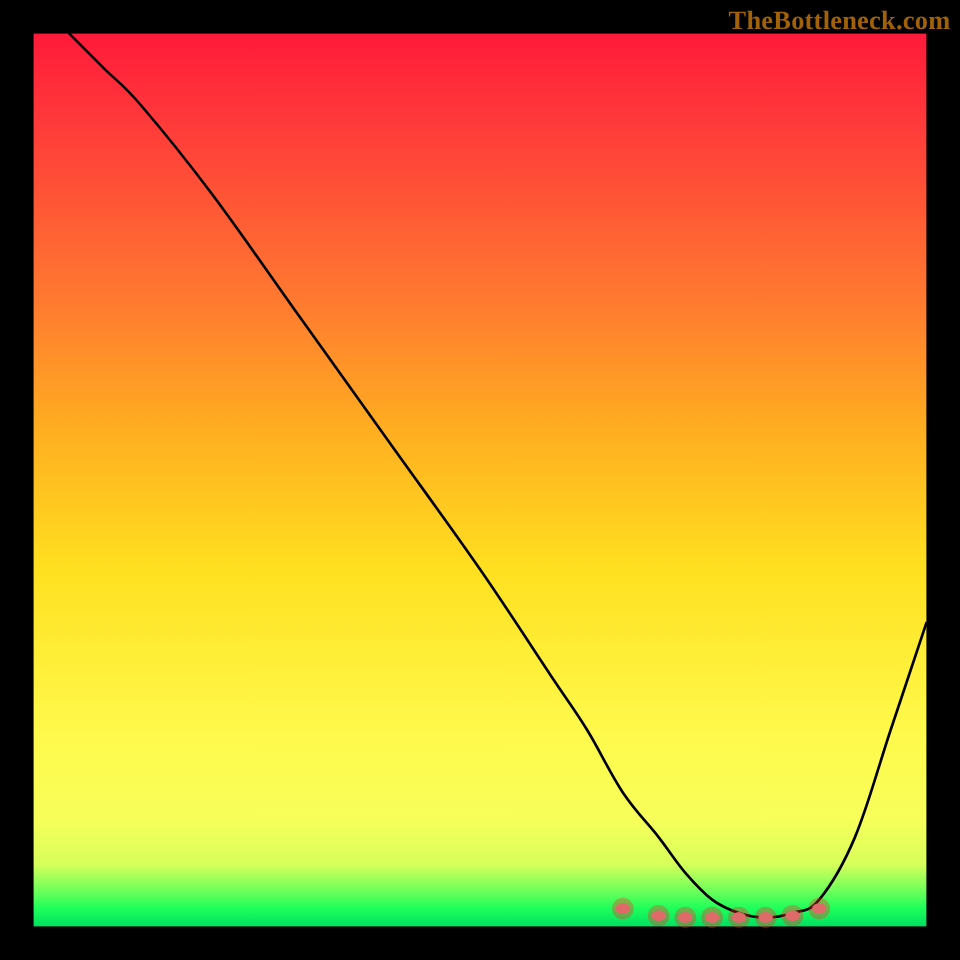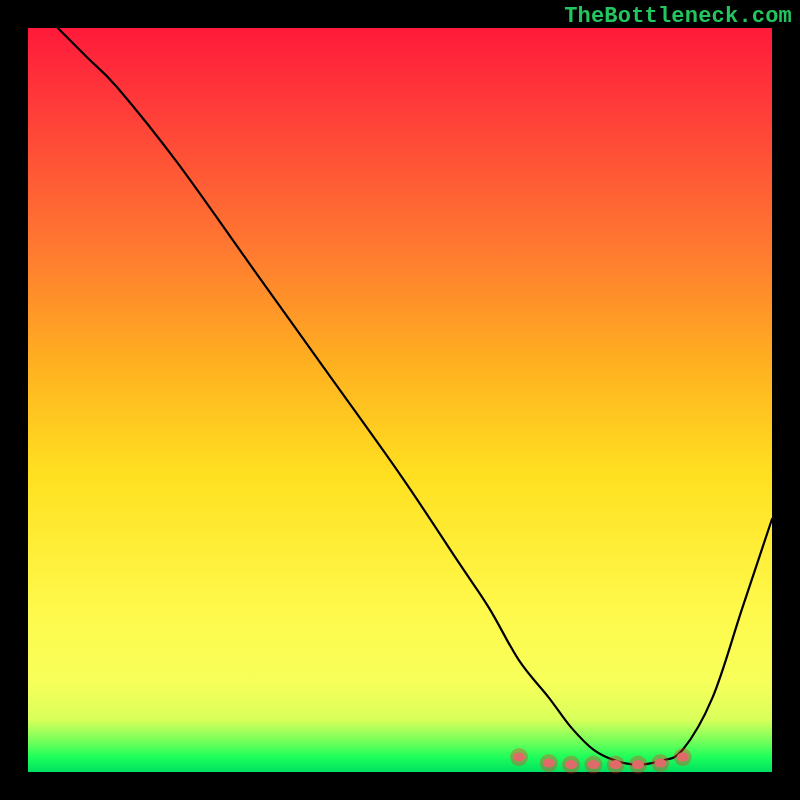--- a/index.html
+++ b/index.html
@@ -32,24 +32,24 @@
       #f7ff5a 88%,
       #d8ff5a 93%,
       #6fff5a 96%,
       #1dff5a 98%,
       #00e060 100%);
   }
   .watermark {
     position: absolute;
     top: 4px;
     right: 8px;
-    font-family: Liberation Mono, monospace;
+    font-family: Liberation Serif, serif;
     font-size: 22px;
     font-weight: 600;
-    color: #22c55e;
+    color: #a16207;
     letter-spacing: 0.2px;
   }
   svg.curve-layer {
     position: absolute;
     left: 28px;
     top: 28px;
     width: 744px;
     height: 744px;
     overflow: visible;
   }

